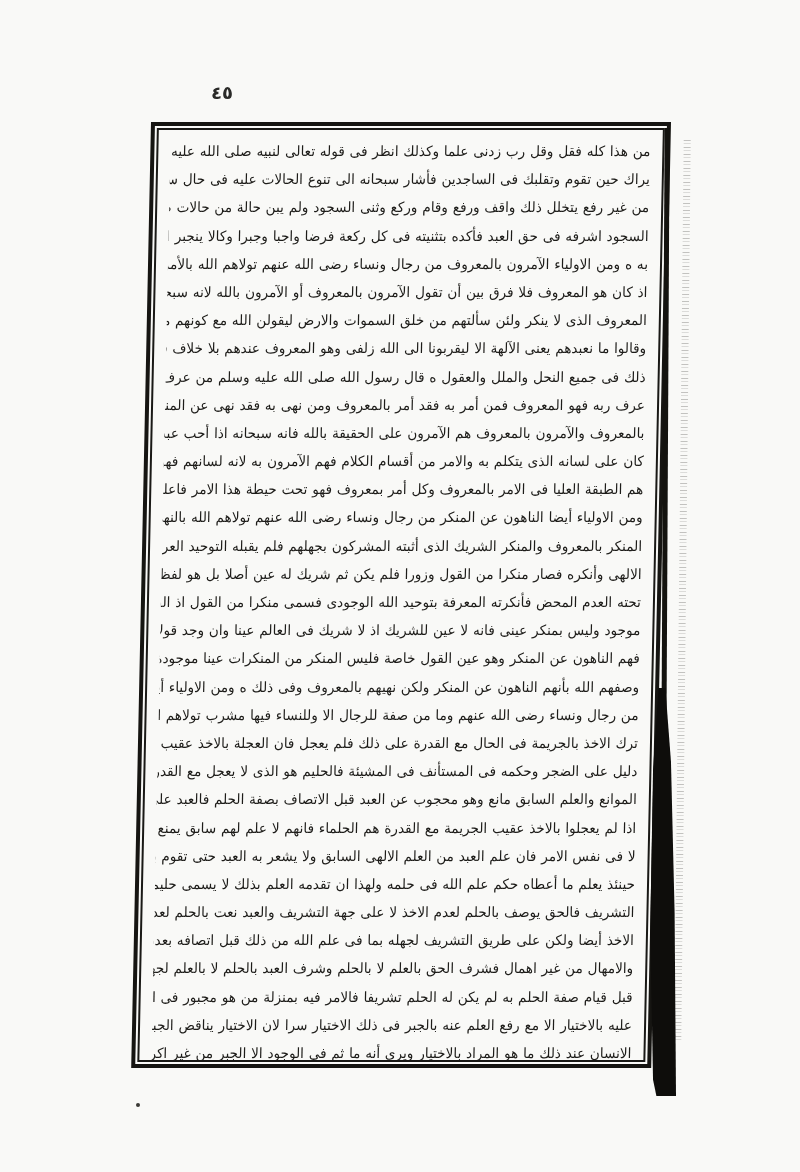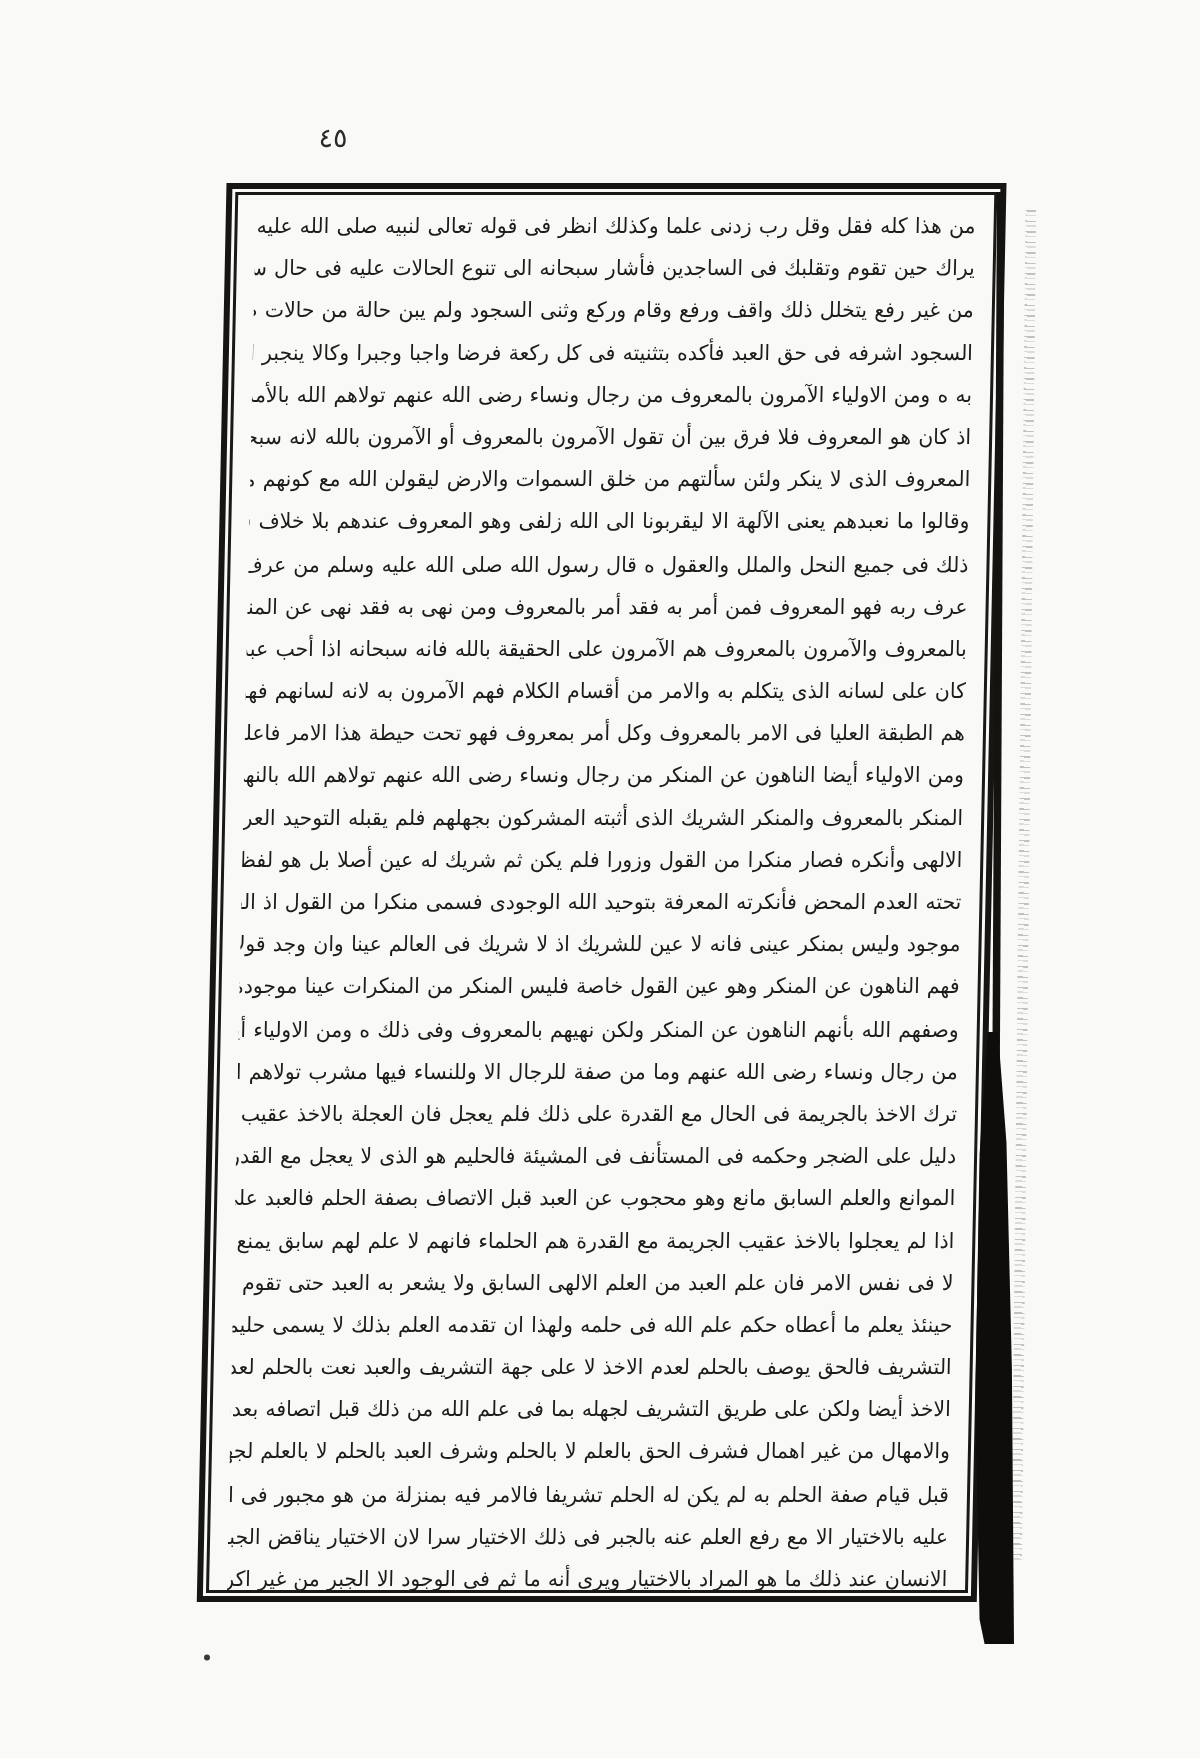--- a/index.html
+++ b/index.html
@@ -11,21 +11,21 @@
     overflow: hidden;
     background: #f9f9f7;
     font-family: "DejaVu Sans", sans-serif;
   }
   
   .page-number {
     position: absolute;
     left: 200px; top: 82px;
     width: 44px;
     font-size: 18px;
-    font-weight: normal;
+    font-weight: bold;
     color: #2a2a28;
     text-align: center;
     letter-spacing: 2px;
   }
   
   .text-frame {
     position: absolute;
     left: 151px; top: 122px;
     width: 512px; height: 938px;
     border: 4px solid #161512;

